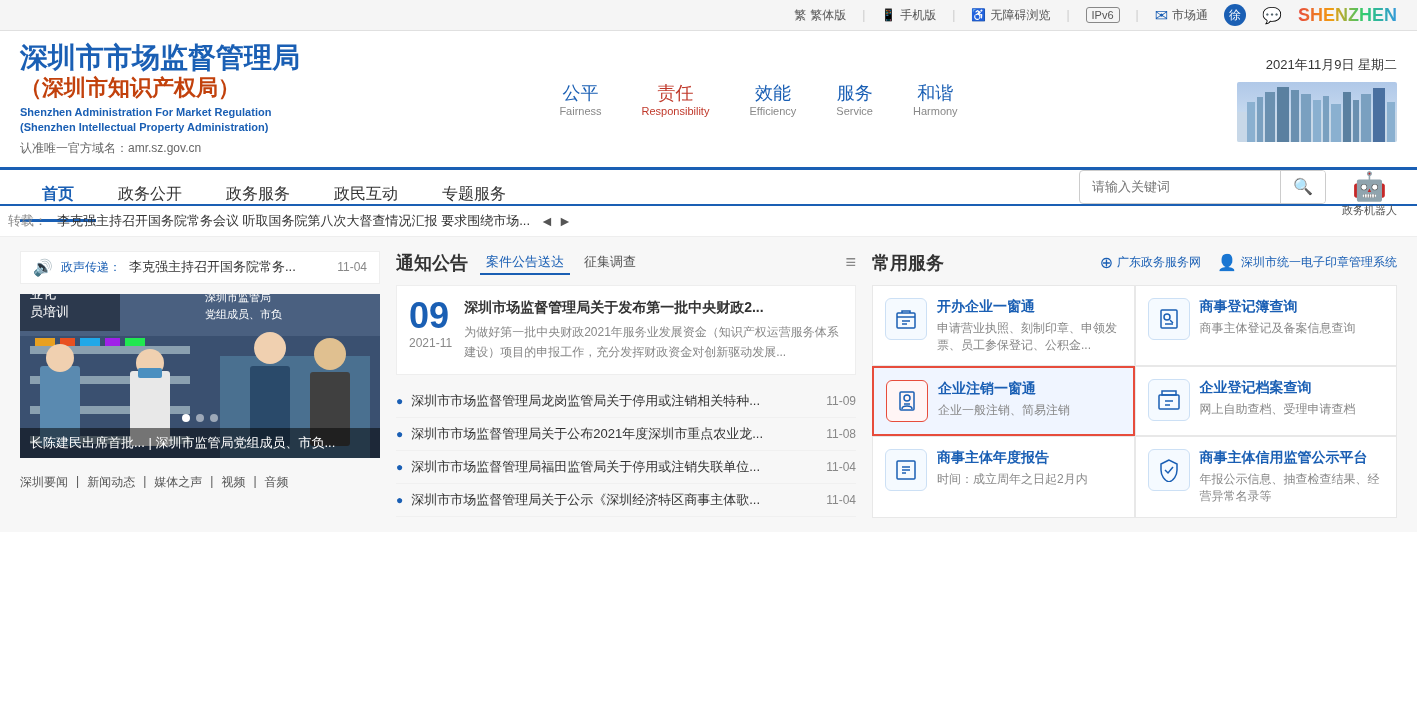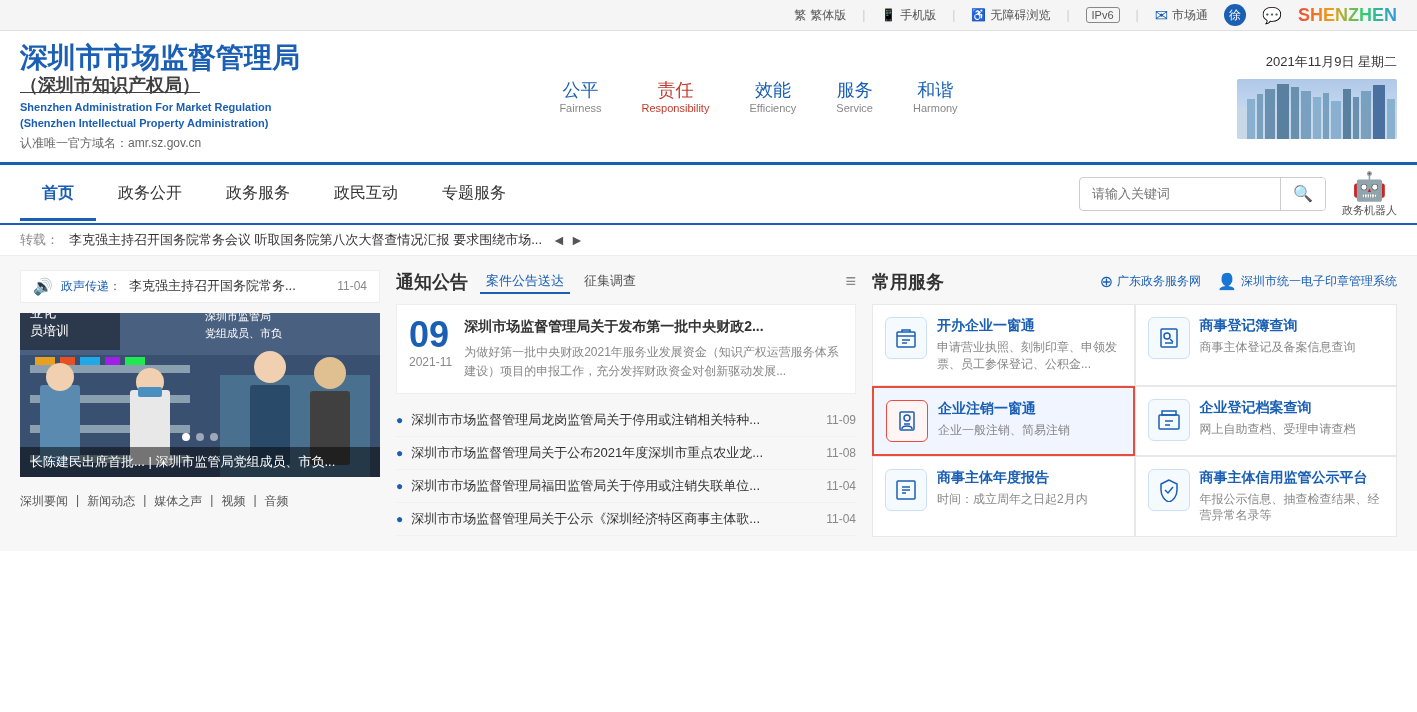--- a/index.html
+++ b/index.html
@@ -24,21 +24,21 @@
     
     .header {
       display: flex;
       align-items: stretch;
       padding: 0 20px;
       border-bottom: 3px solid #1a5fb4;
       min-height: 90px;
     }
     .header-logo { display: flex; flex-direction: column; justify-content: center; padding: 10px 0; flex: 0 0 320px; }
     .header-logo .title-cn { font-size: 28px; font-weight: bold; color: #1a5fb4; line-height: 1.2; }
-    .header-logo .title-cn2 { font-size: 18px; font-weight: bold; color: #404040; line-height: 1.2; text-decoration: underline; }
+    .header-logo .title-cn2 { font-size: 22px; font-weight: bold; color: #c2410c; line-height: 1.2; }
     .header-logo .title-en { font-size: 11px; color: #1a5fb4; margin-top: 4px; line-height: 1.4; font-weight: bold; }
     .header-logo .domain { font-size: 12px; color: #666; margin-top: 4px; }
 
     .header-slogan {
       flex: 1;
       display: flex;
       flex-direction: column;
       align-items: center;
       justify-content: center;
       gap: 4px;
@@ -59,22 +59,21 @@
       flex: 0 0 220px;
     }
     .header-date { font-size: 13px; color: #333; }
 
     
     .nav-bar {
       background: #fff;
       border-bottom: 2px solid #1a5fb4;
       padding: 0 20px;
       display: flex;
-      align-items: center;
-      height: 60px;
+      height: 36px;
       gap: 0;
     }
     .nav-item {
       padding: 0 22px;
       height: 52px;
       display: flex;
       align-items: center;
       font-size: 16px;
       color: #333;
       cursor: pointer;
@@ -118,21 +117,21 @@
       cursor: pointer;
       font-size: 11px;
       color: #555;
     }
     .nav-robot-icon { font-size: 28px; color: #1a5fb4; }
 
     
     .ticker {
       background: #fff;
       border-bottom: 1px solid #eee;
-      padding: 6px 20px;
+      padding: 6px 8px;
       display: flex;
       align-items: center;
       gap: 10px;
       font-size: 13px;
       color: #333;
     }
     .ticker-label { color: #888; }
     .ticker-nav { display: flex; gap: 4px; }
     .ticker-nav span { cursor: pointer; color: #555; font-size: 14px; }
 

